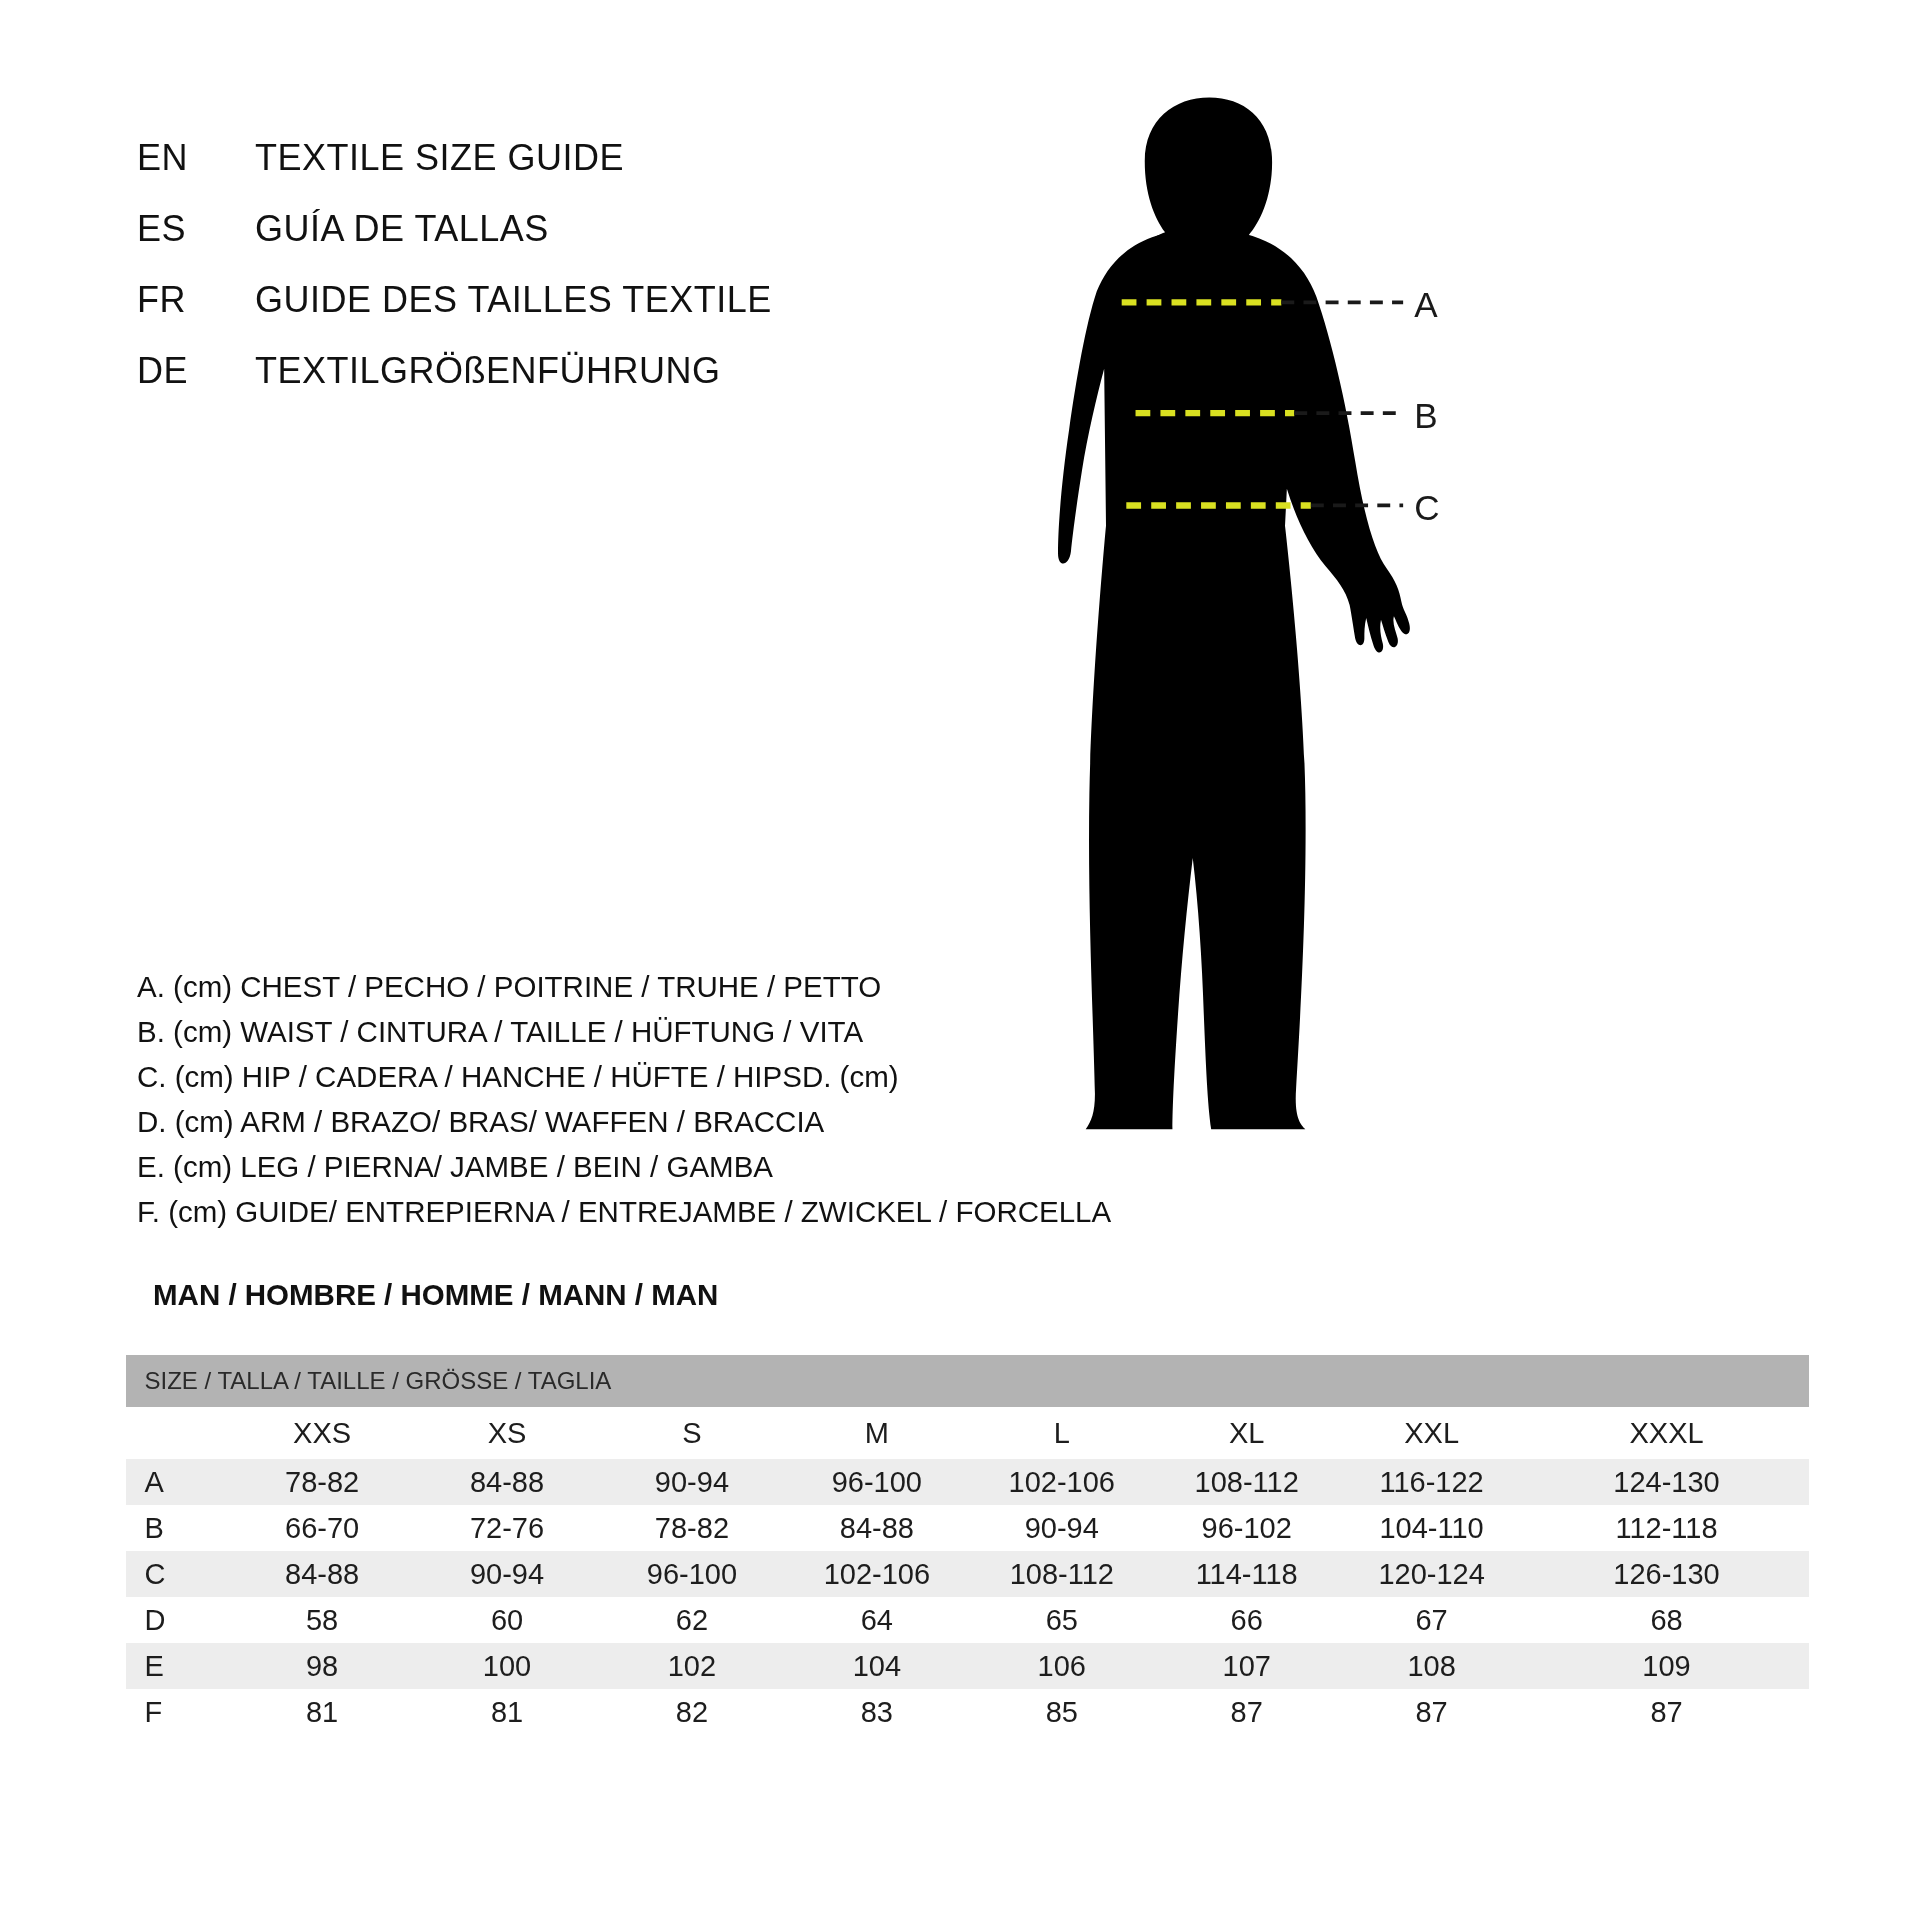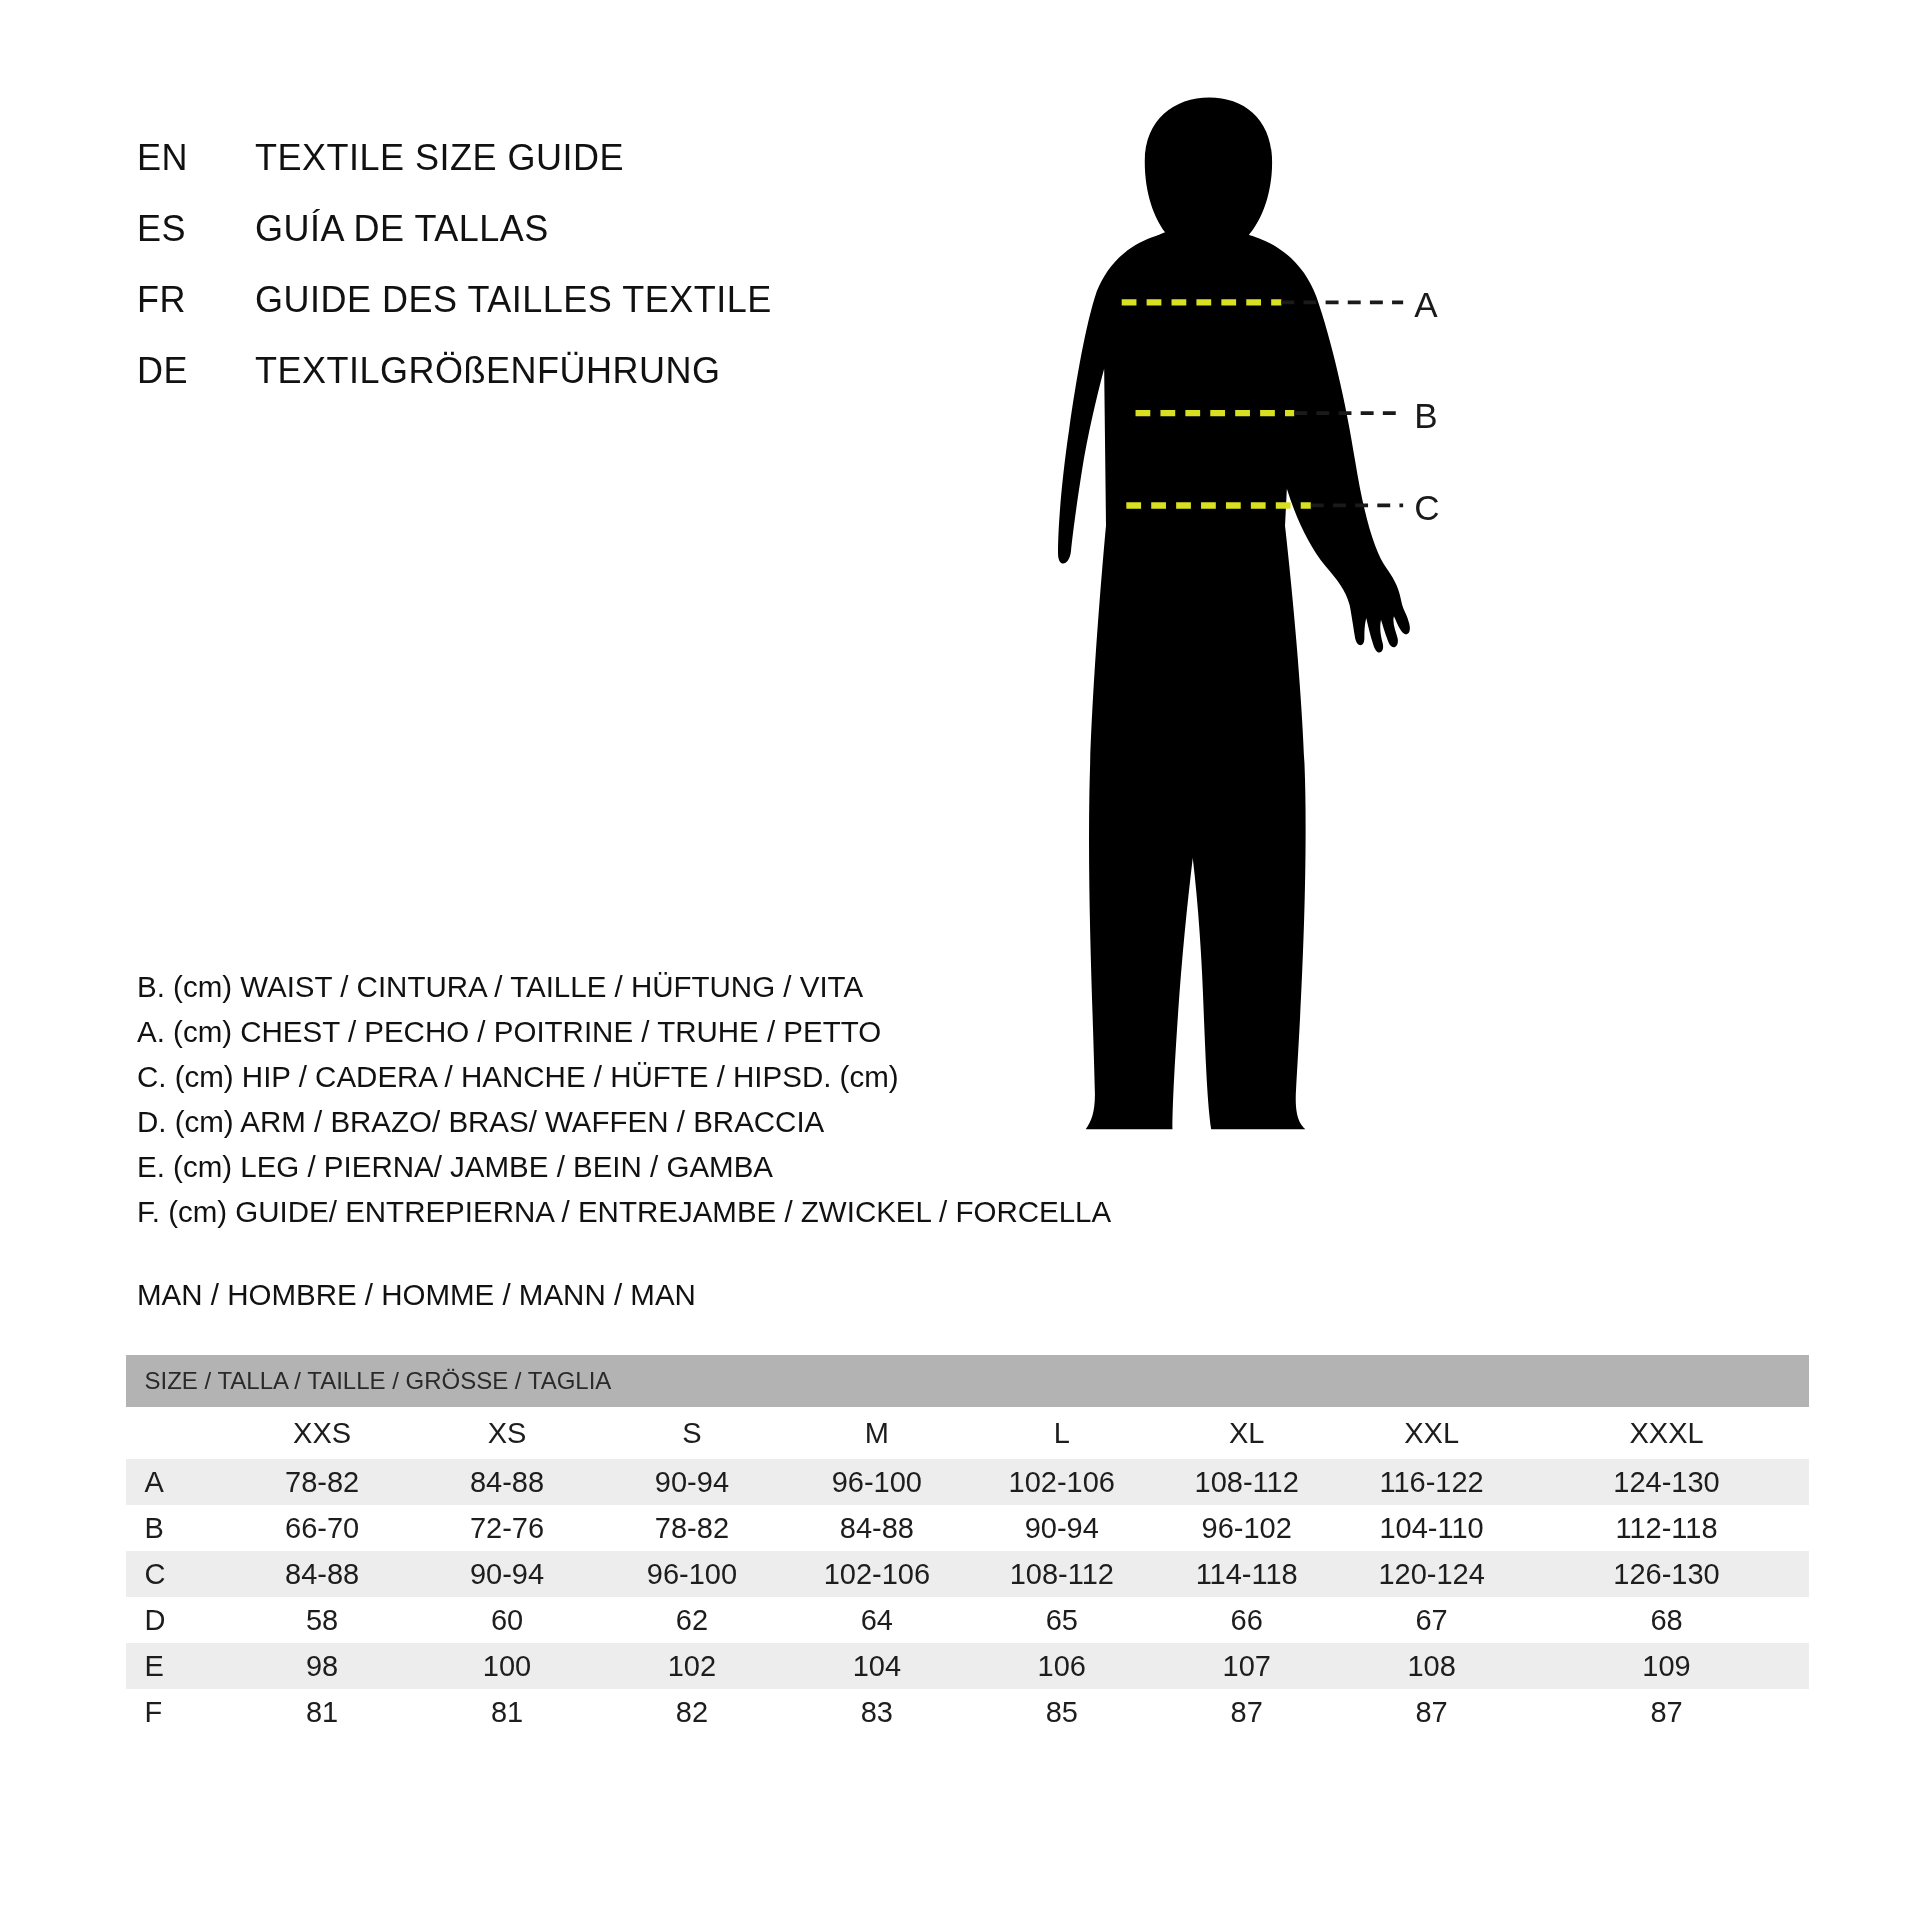--- a/index.html
+++ b/index.html
@@ -47,25 +47,26 @@
     top: 964px;
   }
   .legend-row {
     font-size: 29.5px;
     line-height: 45px;
     color: #111;
     white-space: nowrap;
   }
   #gender-line {
     position: absolute;
-    left: 137px;
+    left: 153px;
     top: 1278px;
     font-size: 29.5px;
     color: #111;
     white-space: nowrap;
+    font-weight: bold;
   }
 
   
   #figure-area {
     position: absolute;
     left: 1034px;
     top: 92px;
     width: 849px;
     height: 1135px;
   }
@@ -130,22 +131,22 @@
     <span class="title-lang">FR</span>
     <span class="title-text">GUIDE DES TAILLES TEXTILE</span>
   </div>
   <div class="title-row">
     <span class="title-lang">DE</span>
     <span class="title-text">TEXTILGRÖßENFÜHRUNG</span>
   </div>
 </div>
 
 <div id="legend-block">
+  <div class="legend-row">A. (cm) CHEST / PECHO / POITRINE / TRUHE / PETTO</div>
   <div class="legend-row">B. (cm) WAIST / CINTURA / TAILLE / HÜFTUNG / VITA</div>
-  <div class="legend-row">A. (cm) CHEST / PECHO / POITRINE / TRUHE / PETTO</div>
   <div class="legend-row">C. (cm) HIP / CADERA / HANCHE / HÜFTE / HIPSD. (cm)</div>
   <div class="legend-row">D. (cm) ARM / BRAZO/ BRAS/ WAFFEN / BRACCIA</div>
   <div class="legend-row">E. (cm) LEG / PIERNA/ JAMBE / BEIN / GAMBA</div>
   <div class="legend-row">F. (cm) GUIDE/ ENTREPIERNA / ENTREJAMBE / ZWICKEL / FORCELLA</div>
 </div>
 
 <div id="gender-line">MAN / HOMBRE / HOMME / MANN / MAN</div>
 
 <div id="figure-area">
   <svg width="849" height="1135" viewBox="0 0 920 1230" xmlns="http://www.w3.org/2000/svg">

